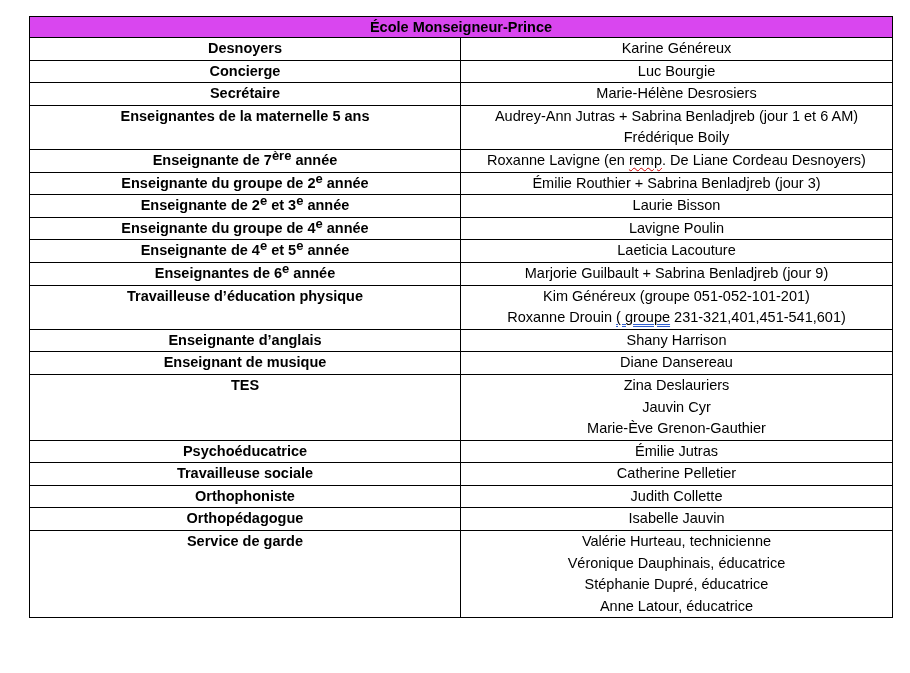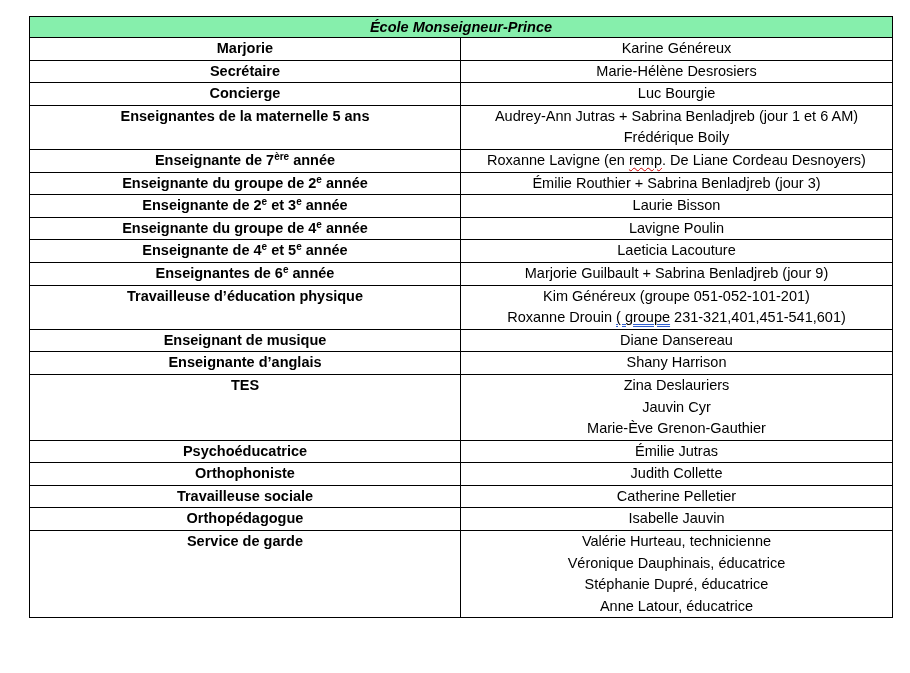--- a/index.html
+++ b/index.html
@@ -3,58 +3,58 @@
 <meta charset="utf-8">
 <style>
   html, body { margin: 0; padding: 0; background: #ffffff; }
   body { width: 910px; height: 673px; position: relative; font-family: "Liberation Sans", sans-serif; color: #000; }
   table.staff {
     position: absolute; left: 29px; top: 16px;
     width: 863px; border-collapse: collapse; table-layout: fixed;
     font-size: 14.5px;
   }
   table.staff td, table.staff th { border: 1px solid #000; text-align: center; vertical-align: top; padding: 0 4px; line-height: 21.6px; }
-  table.staff th.title { background: #86efac; font-weight: bold; height: 20px; line-height: 20px; font-style: italic; }
+  table.staff th.title { background: #d946ef; font-weight: bold; height: 20px; line-height: 20px; }
   col.c1 { width: 431px; }
   col.c2 { width: 432px; }
   td.role { font-weight: bold; }
   td.names div { white-space: nowrap; }
-  sup { font-size: 10px; line-height: 0; vertical-align: 5px; }
+  sup { font-size: 13px; line-height: 0; vertical-align: 5px; }
   .spell { text-decoration: underline wavy #d00000; text-decoration-thickness: 1px; text-underline-offset: 2px; }
   .gram { text-decoration: underline double #2f5fd0; text-decoration-thickness: 1px; text-underline-offset: 2px; }
 </style>
 </head>
 <body>
 
 <table class="staff">
   <colgroup>
       <col class="c1">
       <col class="c2">
     </colgroup>
   <tbody>
       <tr>
     <th class="title" colspan="2">École Monseigneur-Prince</th>
   </tr>
 
   <tr>
-    <td class="role">Marjorie</td>
+    <td class="role">Desnoyers</td>
     <td class="names">
           <div>Karine Généreux</div>
+        </td>
+  </tr>
+  <tr>
+    <td class="role">Concierge</td>
+    <td class="names">
+          <div>Luc Bourgie</div>
         </td>
   </tr>
   <tr>
     <td class="role">Secrétaire</td>
     <td class="names">
           <div>Marie-Hélène Desrosiers</div>
-        </td>
-  </tr>
-  <tr>
-    <td class="role">Concierge</td>
-    <td class="names">
-          <div>Luc Bourgie</div>
         </td>
   </tr>
   <tr>
     <td class="role">Enseignantes de la maternelle 5 ans</td>
     <td class="names">
       <div>Audrey-Ann Jutras + Sabrina Benladjreb (jour 1 et 6 AM)</div>
       <div>Frédérique Boily</div>
     </td>
   </tr>
   <tr>
@@ -94,55 +94,55 @@
         </td>
   </tr>
   <tr>
     <td class="role">Travailleuse d’éducation physique</td>
     <td class="names">
       <div>Kim Généreux (groupe 051-052-101-201)</div>
       <div><span>Roxanne Drouin </span><span class="gram">( groupe</span><span> 231-321,401,451-541,601)</span></div>
     </td>
   </tr>
   <tr>
+    <td class="role">Enseignante d’anglais</td>
+    <td class="names">
+          <div>Shany Harrison</div>
+        </td>
+  </tr>
+  <tr>
     <td class="role">Enseignant de musique</td>
     <td class="names">
           <div>Diane Dansereau</div>
-        </td>
-  </tr>
-  <tr>
-    <td class="role">Enseignante d’anglais</td>
-    <td class="names">
-          <div>Shany Harrison</div>
         </td>
   </tr>
   <tr>
     <td class="role">TES</td>
     <td class="names">
       <div>Zina Deslauriers</div>
       <div>Jauvin Cyr</div>
       <div>Marie-Ève Grenon-Gauthier</div>
     </td>
   </tr>
   <tr>
     <td class="role">Psychoéducatrice</td>
     <td class="names">
           <div>Émilie Jutras</div>
         </td>
   </tr>
   <tr>
+    <td class="role">Travailleuse sociale</td>
+    <td class="names">
+          <div>Catherine Pelletier</div>
+        </td>
+  </tr>
+  <tr>
     <td class="role">Orthophoniste</td>
     <td class="names">
           <div>Judith Collette</div>
-        </td>
-  </tr>
-  <tr>
-    <td class="role">Travailleuse sociale</td>
-    <td class="names">
-          <div>Catherine Pelletier</div>
         </td>
   </tr>
   <tr>
     <td class="role">Orthopédagogue</td>
     <td class="names">
           <div>Isabelle Jauvin</div>
         </td>
   </tr>
   <tr>
     <td class="role">Service de garde</td>

